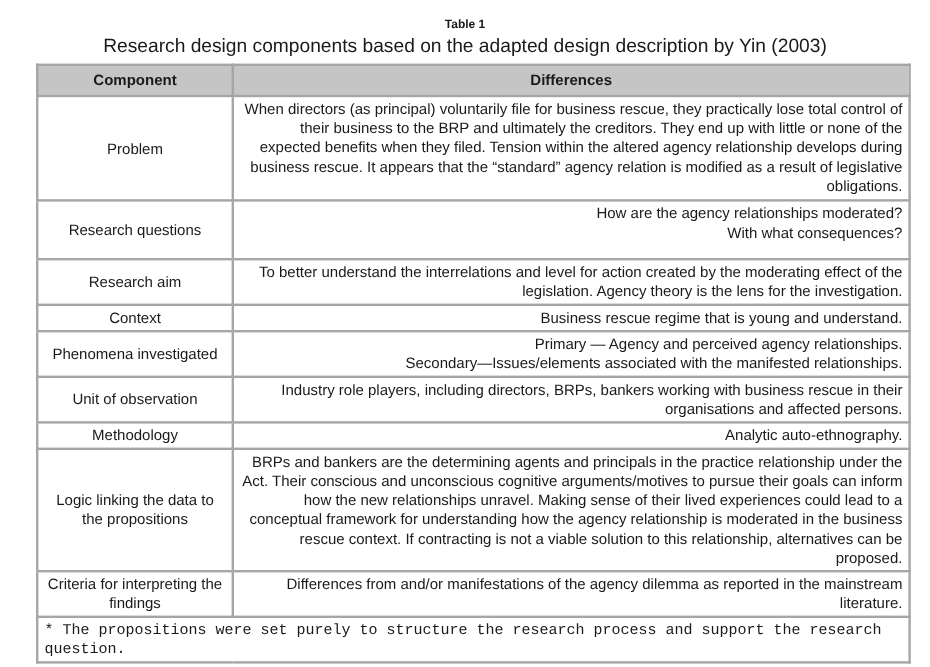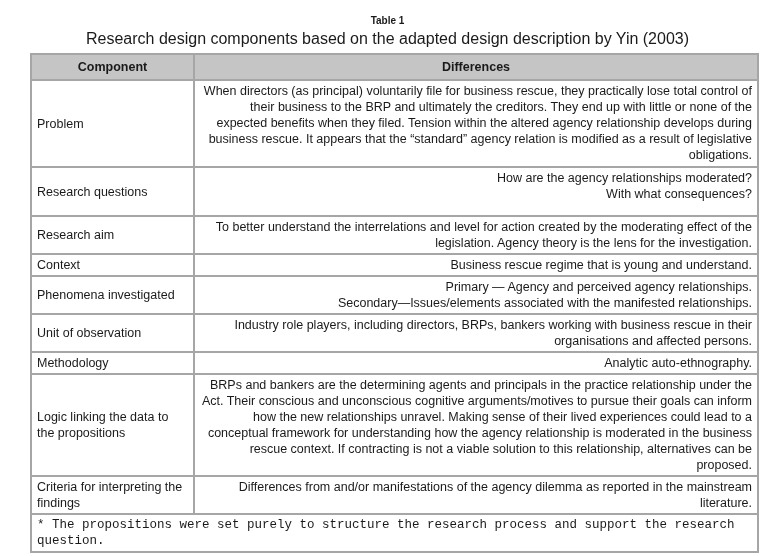--- a/index.html
+++ b/index.html
@@ -51,21 +51,21 @@
   table.research-table th {
     background: #c5c5c5;
     font-weight: bold;
     text-align: center;
     font-size: 12.5px;
     height: 26px;
     padding: 1px 4px;
   }
   td.component-cell {
     vertical-align: middle;
-    text-align: left;
+    text-align: center;
   }
   td.description-cell {
     vertical-align: top;
     text-align: right;
     white-space: pre-line;
   }
   tr.row-problem        { height: 87px; }
   tr.row-questions      { height: 49px; }
   tr.row-aim            { height: 32px; }
   tr.row-context        { height: 21px; }

